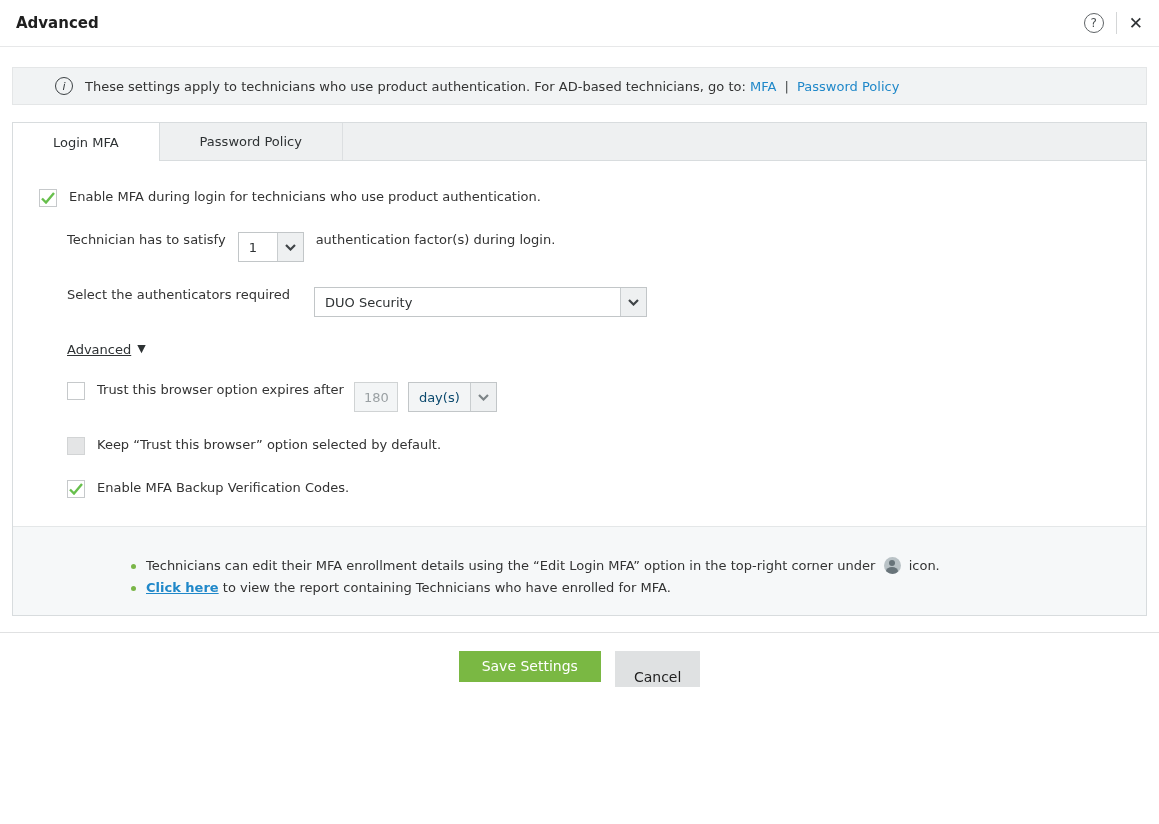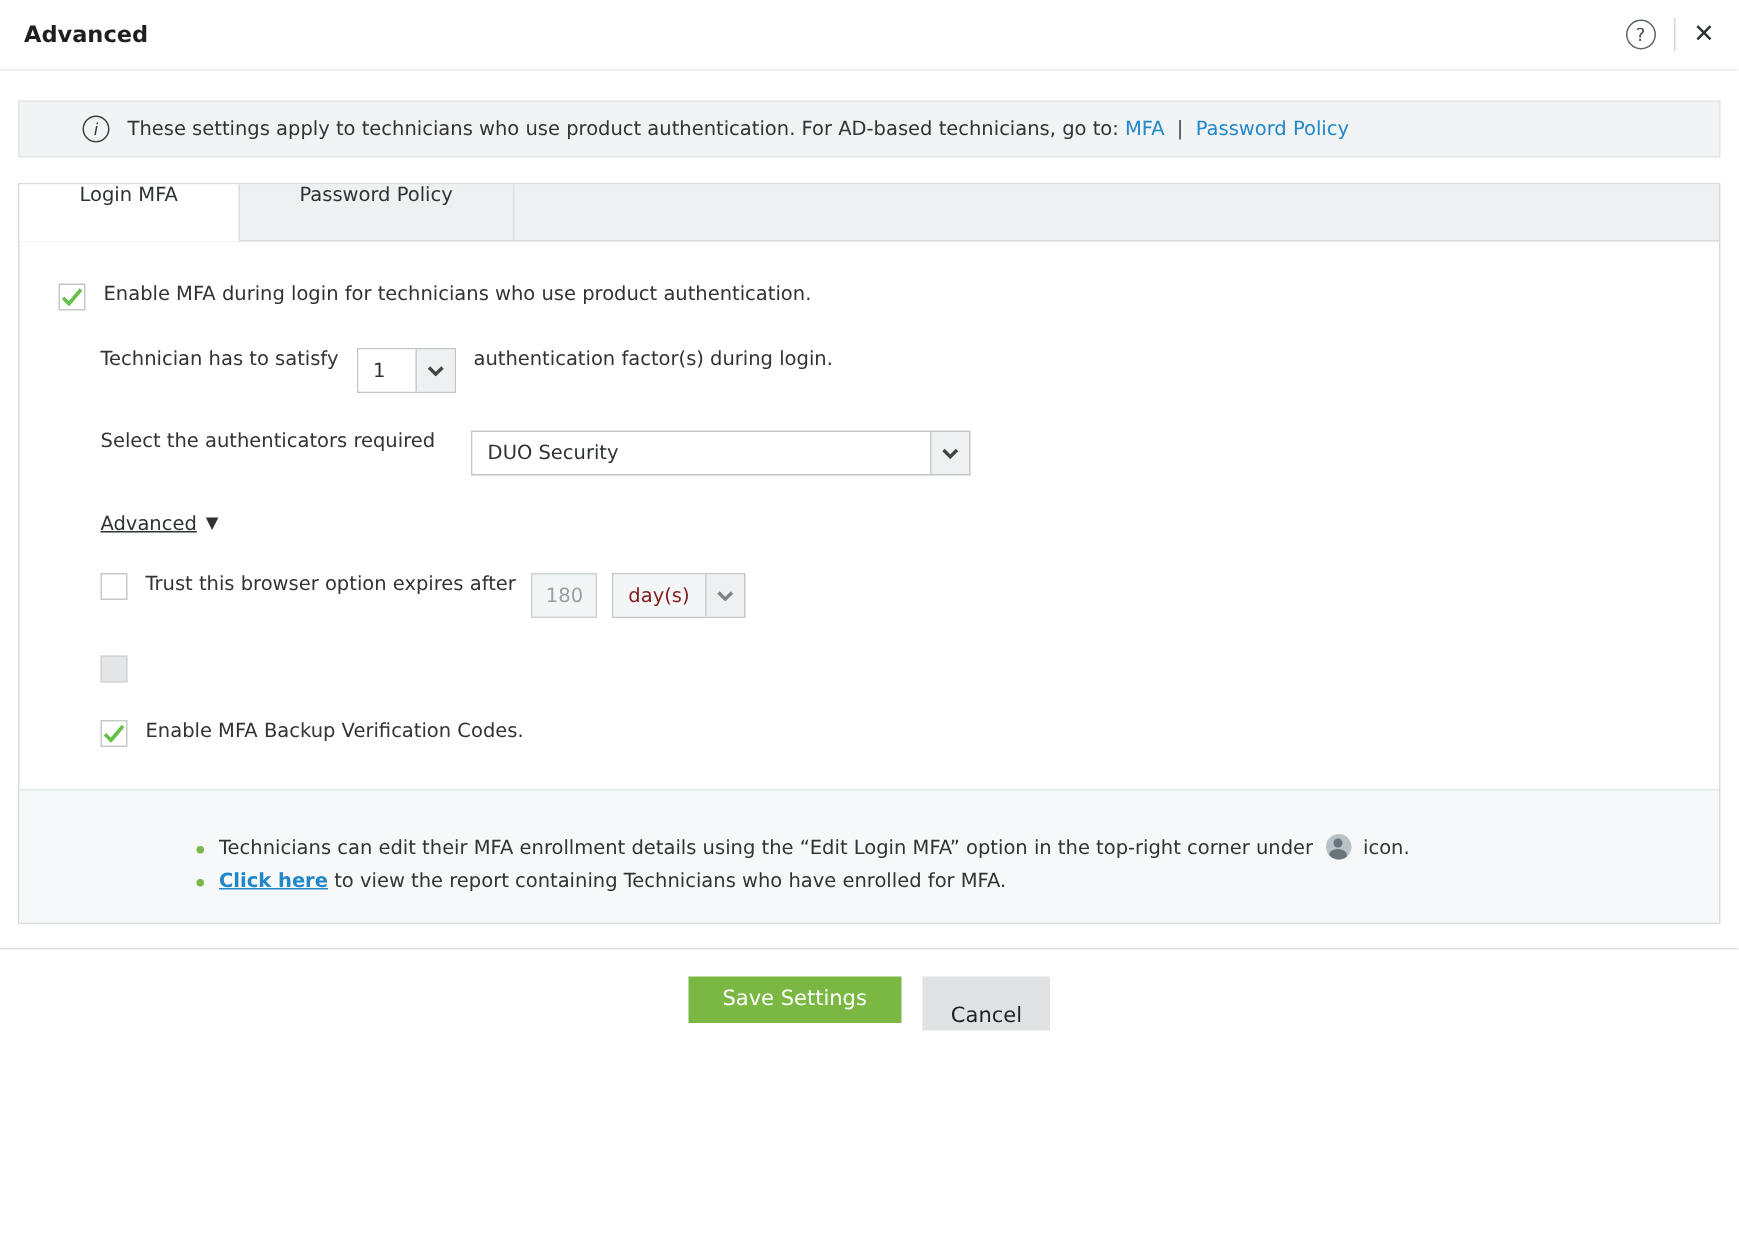--- a/index.html
+++ b/index.html
@@ -39,21 +39,21 @@
   .banner a, .lnk { color:#2088c9; text-decoration:none; cursor:pointer; }
   .banner .pipe { color:#46494b; margin:0 4px; }
 
   
   .panel {
     margin: 17px 12px 0 12px;
     border:1px solid #d8dcde; background:#fff;
   }
   .tabbar { display:flex; background:#eef0f1; border-bottom:1px solid #d8dcde; height:38px; }
   .tab {
-    display:flex; align-items:flex-start; padding:0 40px; color:#2e3234; cursor:pointer;
+    display:flex; align-items:center; padding:0 40px; color:#2e3234; cursor:pointer;
     border-right:1px solid #dcdfe1;
   }
   .tab.active {
     background:#fff; margin-bottom:-1px; border-right:1px solid #d8dcde;
     position:relative; z-index:2;
   }
 
   
   .content { padding: 28px 26px 8px 26px; }
   .row { display:flex; align-items:flex-start; margin-bottom:25px; }
@@ -71,21 +71,21 @@
 
   .select {
     display:inline-flex; align-items:stretch; border:1px solid #c2c6c8;
     height:30px; cursor:pointer; background:#fff;
   }
   .sel-value { display:flex; align-items:center; padding:0 10px; background:#fff; color:#2e3234; }
   .sel-btn {
     width:26px; background:#eef0f1; border-left:1px solid #c9cdcf;
     display:flex; align-items:center; justify-content:center;
   }
-  .select.disabled .sel-value { background:#f3f5f6; color:#7f1d1d; }
+  .select.disabled .sel-value { background:#f3f5f6; color:#0c4a6e; }
   .select.disabled .sel-btn { background:#eef0f1; }
   .chev { width:11px; height:7px; }
   .chev path { stroke:#3f4447; stroke-width:2.2; fill:none; }
   .select.disabled .chev path { stroke:#7d8487; }
 
   .txt {
     height:30px; border:1px solid #c2c6c8; padding:0 9px; width:44px;
     font-family:inherit; font-size:13px; color:#2e3234; background:#fff;
   }
   .txt:disabled { background:#f3f5f6; color:#9aa0a3; border-color:#d0d3d4; }
@@ -226,20 +226,21 @@
               <path d="M1 1l4.5 4.5L10 1"></path>
             </svg>
         </span>
       </div>
     </div>
 
     <div class="row indent">
       <span class="checkbox disabled">
         
       </span>
+      <span class="cb-label">Keep “Trust this browser” option selected by default.</span>
     </div>
 
     <div class="row" style="margin-left:28px; margin-bottom:20px">
       <span class="checkbox checked">
         <svg viewBox="0 0 14 12" width="14" height="12">
           <path d="M1 6.5l4 4L13 1" stroke="#67bf4c" stroke-width="2.4" fill="none"></path>
         </svg>
       </span>
       <span class="cb-label">Enable MFA Backup Verification Codes.</span>
     </div>

